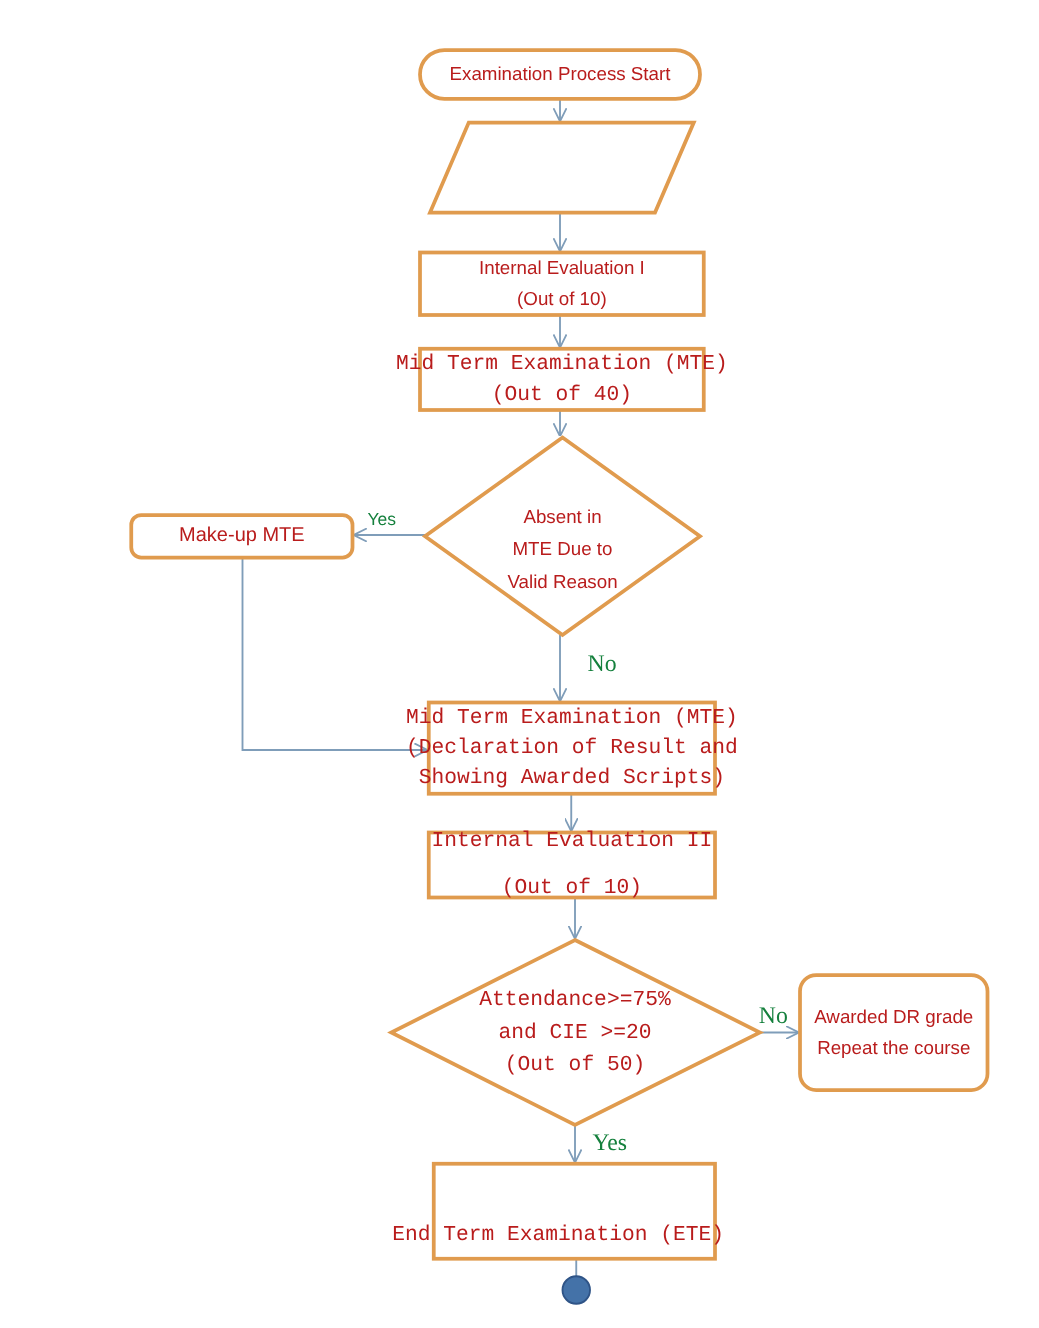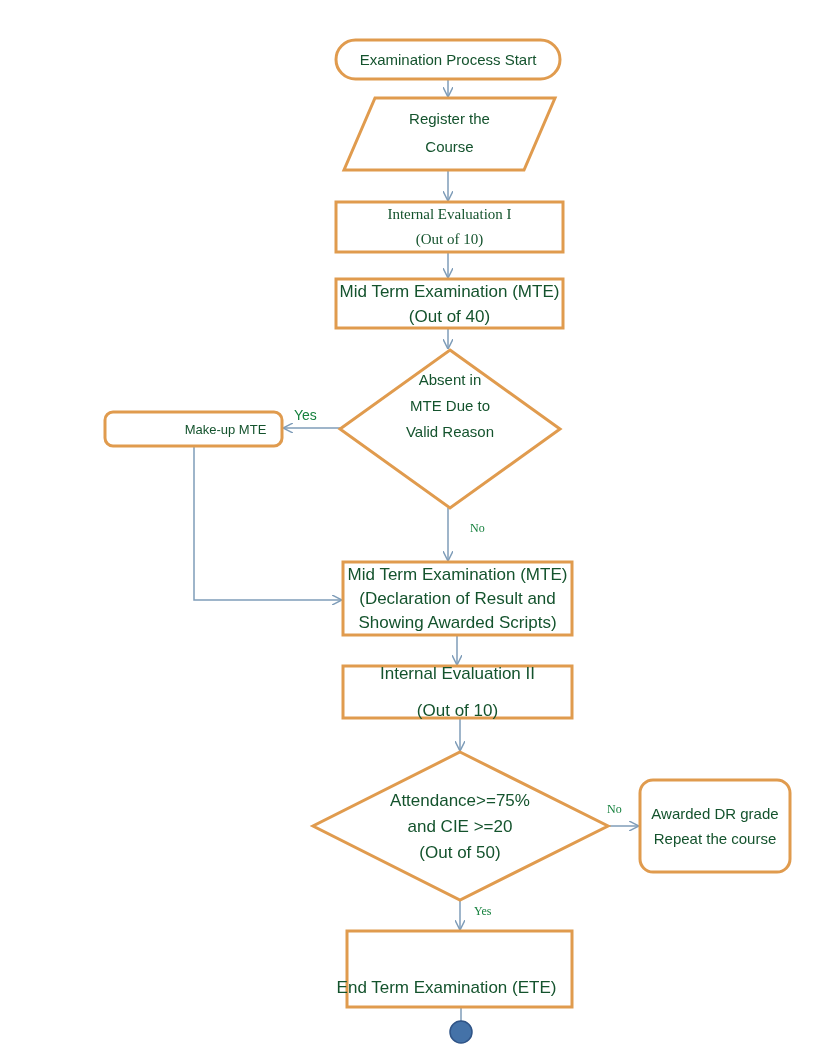--- a/index.html
+++ b/index.html
@@ -22,33 +22,33 @@
     width: 831px;
     height: 1062px;
   }
   .node-label {
     position: absolute;
     display: flex;
     flex-direction: column;
     align-items: center;
     justify-content: center;
     text-align: center;
-    color: #14532d;
+    color: #b91c1c;
     pointer-events: none;
     white-space: pre;
   }
   .sans { font-family: "Liberation Sans", sans-serif; }
-  .serif { font-family: Liberation Sans, sans-serif; }
+  .serif { font-family: Liberation Mono, monospace; }
   .edge-label {
     position: absolute;
     color: #15803d;
     white-space: pre;
   }
   .lbl-sans { font-family: "Liberation Sans", sans-serif; font-size: 14px; }
-  .lbl-serif { font-family: "Liberation Serif", serif; font-size: 12px; text-align: right; }
+  .lbl-serif { font-family: "Liberation Serif", serif; font-size: 19px; text-align: right; }
 </style>
 </head>
 <body>
 
 <div id="canvas">
 
   <svg id="flow-svg" viewBox="0 0 831 1062" xmlns="http://www.w3.org/2000/svg">
     <defs>
       <marker id="arrow" viewBox="0 0 10 10" refX="9" refY="5" markerWidth="7" markerHeight="7" orient="auto-start-reverse">
         <path d="M 0 0 L 10 5 L 0 10" fill="none" stroke="#7F9DB9" stroke-width="1.4"></path>
@@ -84,42 +84,38 @@
       <rect x="347" y="931" width="225" height="76"></rect>
     </g>
 
     <circle cx="461" cy="1032" r="11" fill="#4472A8" stroke="#2F5487" stroke-width="1.5"></circle>
   </svg>
 
   <div class="node-label sans" style="left:336px; top:40px; width:224px; height:39px; font-size:15px;">
     <span>Examination Process Start</span>
   </div>
 
-  <div class="node-label sans" style="left:344px; top:100px; width:211px; height:66px; font-size:15px; line-height:28px;">
-    <span>Register the</span>
-    <span>Course</span>
-  </div>
 
-  <div class="node-label sans" style="left:336px; top:202px; width:227px; height:50px; font-size:15px; line-height:25px;font-family:Liberation Serif, serif;">
+  <div class="node-label sans" style="left:336px; top:202px; width:227px; height:50px; font-size:15px; line-height:25px;">
     <span>Internal Evaluation I</span>
     <span>(Out of 10)</span>
   </div>
 
   <div class="node-label serif" style="left:336px; top:279px; width:227px; height:49px; font-size:17px; line-height:25px;">
     <span>Mid Term Examination (MTE)</span>
     <span>(Out of 40)</span>
   </div>
 
-  <div class="node-label sans" style="left:370px; top:366px; width:160px; height:80px; font-size:15px; line-height:26px;">
+  <div class="node-label sans" style="left:370px; top:400px; width:160px; height:80px; font-size:15px; line-height:26px;">
     <span>Absent in</span>
     <span>MTE Due to</span>
     <span>Valid Reason</span>
   </div>
 
-  <div class="node-label sans" style="left:105px; top:412px; width:177px; height:34px; font-size:13px;padding-left:32px;">
+  <div class="node-label sans" style="left:105px; top:412px; width:177px; height:34px; font-size:16px;">
     <span>Make-up MTE</span>
   </div>
 
   <div class="node-label serif" style="left:343px; top:562px; width:229px; height:73px; font-size:17px; line-height:24px;">
     <span>Mid Term Examination (MTE)</span>
     <span>(Declaration of Result and</span>
     <span>Showing Awarded Scripts)</span>
   </div>
 
   <div class="node-label serif" style="left:343px; top:666px; width:229px; height:52px; font-size:17px; line-height:25px;gap:12px;">

